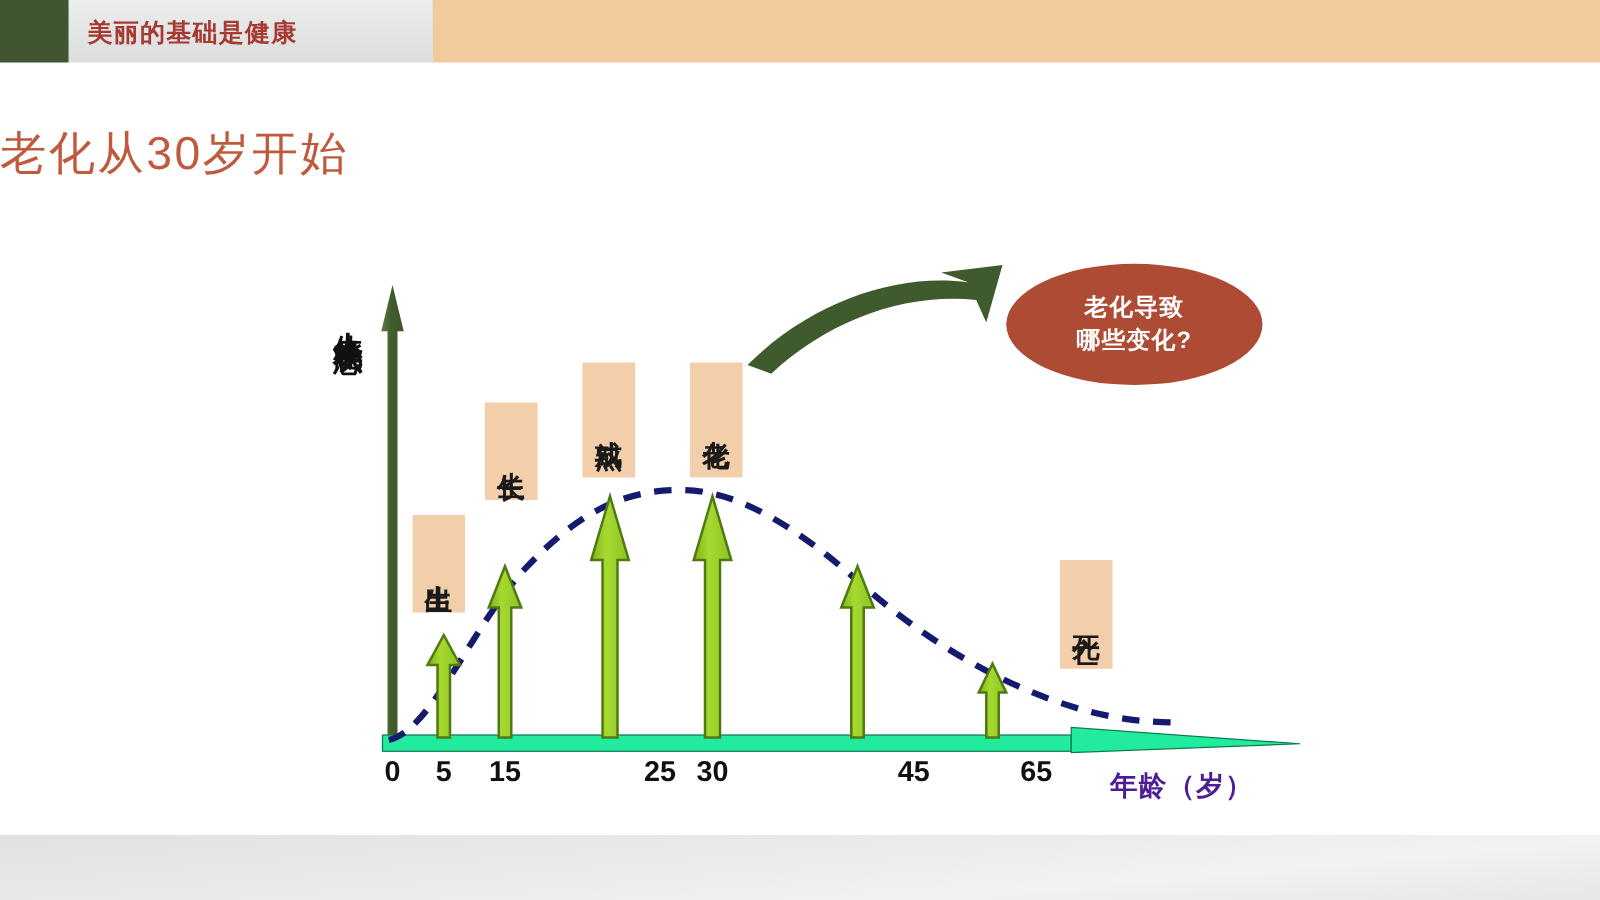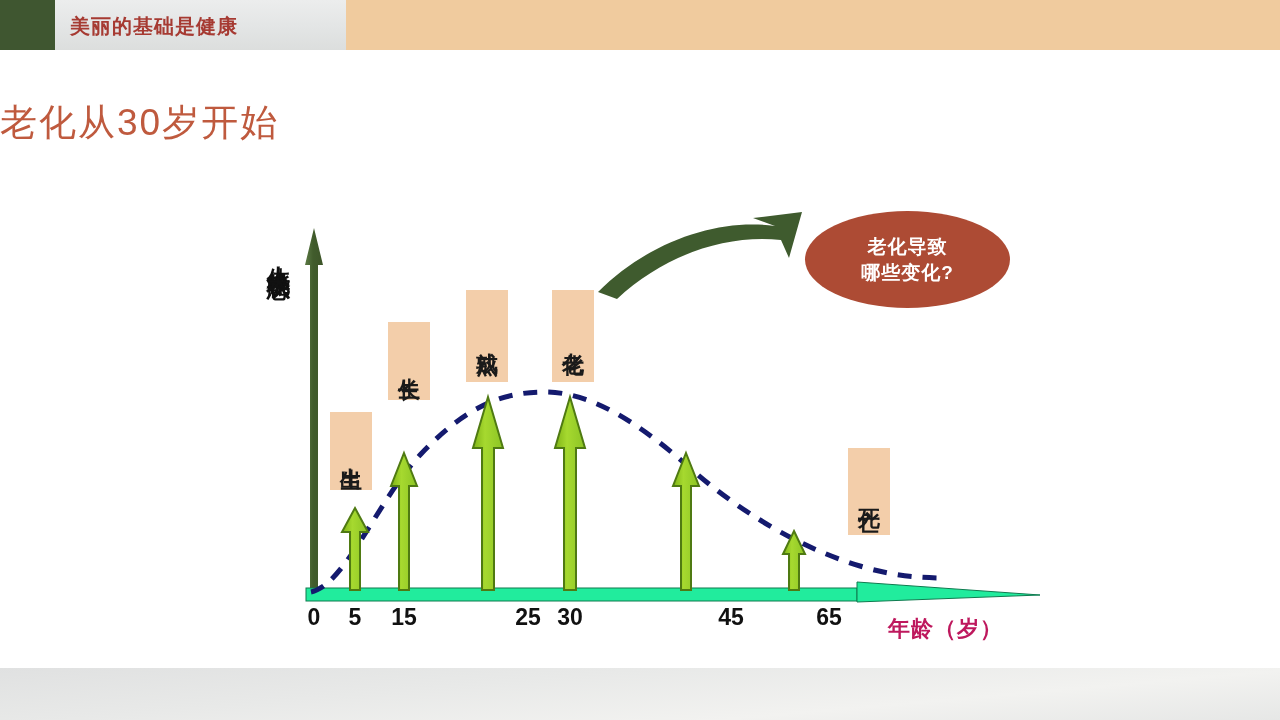--- a/index.html
+++ b/index.html
@@ -82,21 +82,21 @@
   }
 
   
   .tick-label{
     position:absolute; top:604px;
     font-size:23px; font-weight:bold; color:#111;
     transform:translateX(-50%);
   }
   #x-axis-title{
     position:absolute; left:888px; top:614px;
-    font-size:22px; font-weight:bold; color:#be185d;
+    font-size:22px; font-weight:bold; color:#4c1d95;
     letter-spacing:1px; white-space:nowrap;
   }
 
   
   #bottom-band{
     position:absolute; left:0; top:668px; width:1280px; height:52px;
     background:linear-gradient(175deg,#e0e1e1 0%,#e8e9e8 35%,#f2f2f0 70%,#e6e7e6 100%);
   }
 </style>
 </head>

